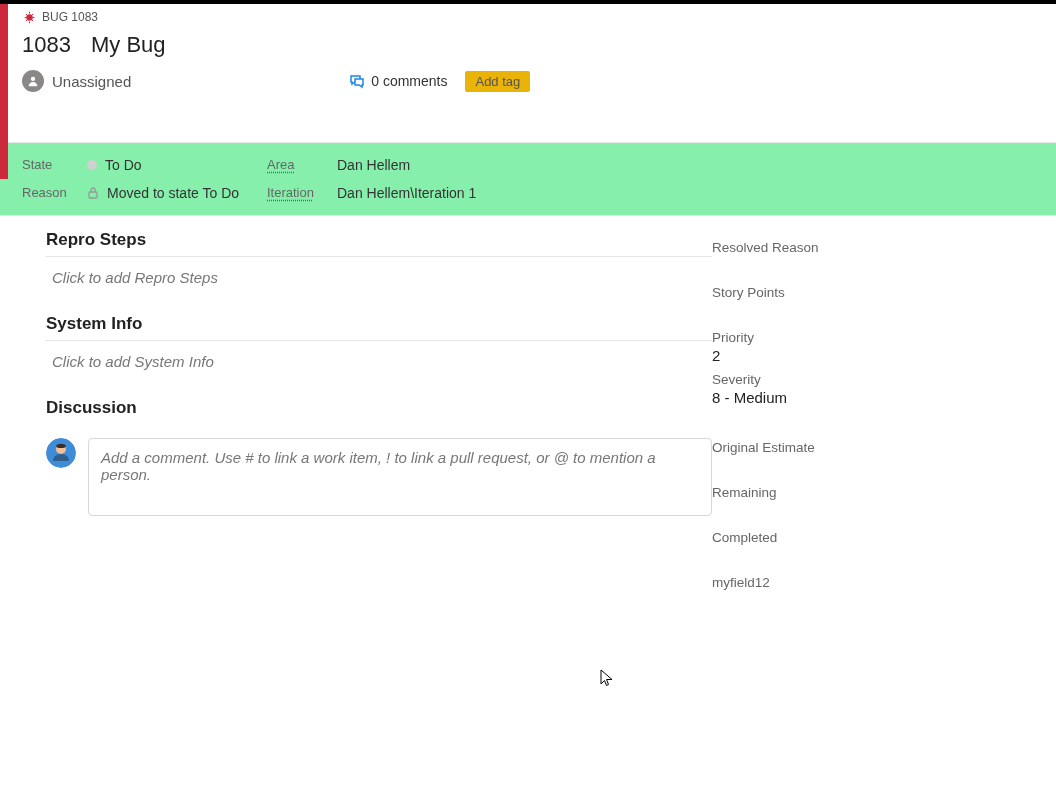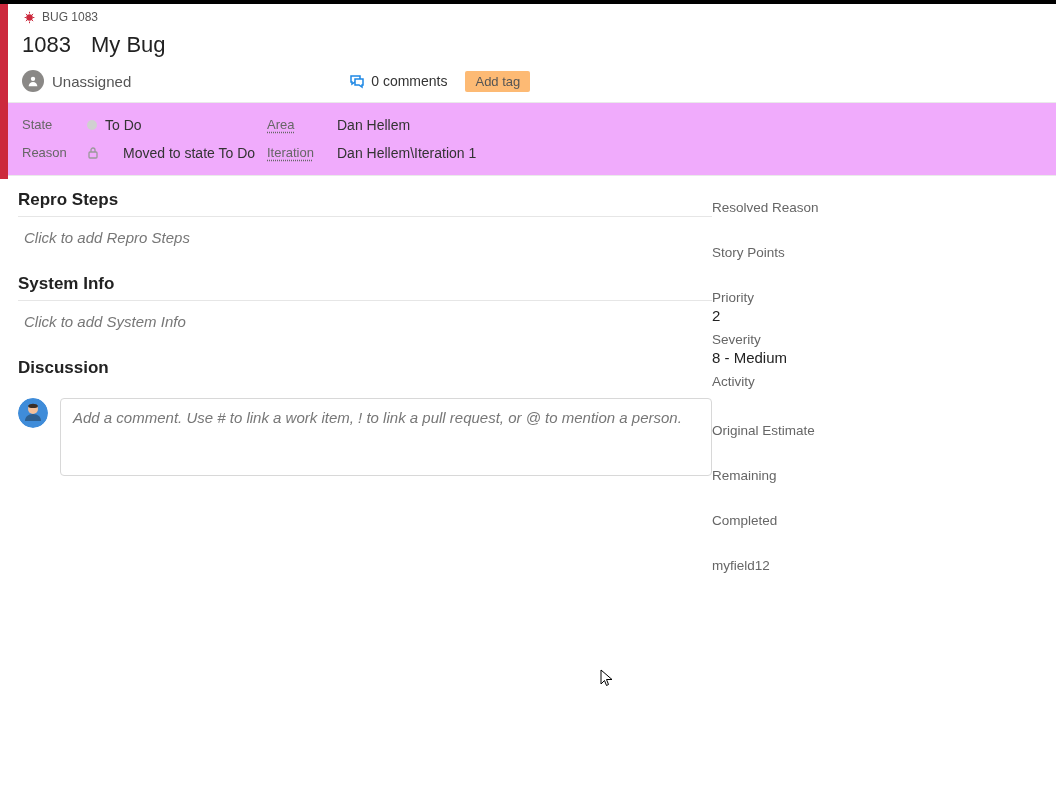--- a/index.html
+++ b/index.html
@@ -84,37 +84,38 @@
     gap: 6px;
     color: #333;
     font-size: 14px;
     margin-left: 218px;
   }
   .discussion-icon {
     color: #1976d2;
     display: inline-flex;
   }
   .add-tag {
-    background: #fdba74;
+    background: #eab308;
     color: #555;
     padding: 3px 10px;
     font-size: 13px;
     margin-left: 18px;
     border-radius: 2px;
   }
   .classification {
-    background: #f0abfc;
+    background: #86efac;
     border-top: 1px solid #eaeaea;
     border-bottom: 1px solid #eaeaea;
     padding: 14px 10px 14px 22px;
     display: grid;
     grid-template-columns: 65px 180px 70px 1fr;
     row-gap: 12px;
     align-items: center;
     font-size: 14px;
+    margin-top: 40px;
   }
   .class-label {
     color: #666;
     font-size: 13px;
     border-bottom: 1px dotted transparent;
   }
   .class-label.underlined { text-decoration: underline dotted; text-underline-offset: 3px; }
   .state-val {
     display: flex;
     align-items: center;
@@ -122,33 +123,34 @@
     color: #333;
   }
   .state-dot {
     width: 10px; height: 10px;
     border-radius: 50%;
     background: #d0d0d0;
   }
   .reason-val {
     display: flex;
     align-items: center;
-    gap: 24px;
+    gap: 8px;
     color: #333;
   }
   .lock-icon {
     color: #888;
     display: inline-flex;
   }
   .area-val, .iter-val {
     color: #333;
   }
   .body {
     display: flex;
     padding: 14px 18px 0 18px;
+    margin-left: 28px;
   }
   .main-col {
     flex: 1;
     min-width: 0;
   }
   .side-col {
     width: 326px;
     flex-shrink: 0;
   }
   .section-title {
@@ -310,21 +312,20 @@
   </div>
 
   <div class="side-col">
     <div class="side-section">
       <div class="field-label first">Resolved Reason</div>
       <div class="field-label gap-lg">Story Points</div>
       <div class="field-label gap-lg">Priority</div>
       <div class="field-value">2</div>
       <div class="field-label" style="margin-top:8px">Severity</div>
       <div class="field-value">8 - Medium</div>
-      <div class="field-label" style="margin-top:8px">Activity</div>
     </div>
 
     <div class="side-section">
       <div class="field-label first">Original Estimate</div>
       <div class="field-label gap-lg">Remaining</div>
       <div class="field-label gap-lg">Completed</div>
       <div class="field-label gap-lg">myfield12</div>
     </div>
   </div>
 </div>

